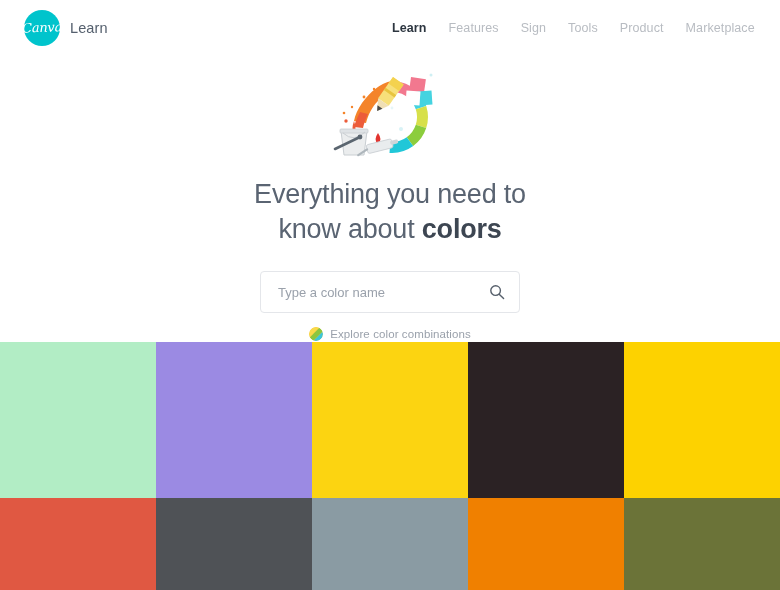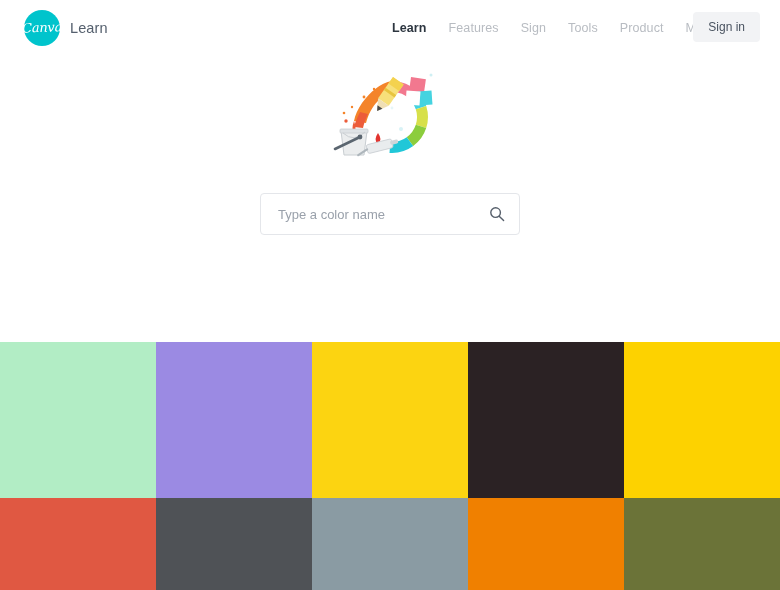--- a/index.html
+++ b/index.html
@@ -237,21 +237,20 @@
 
     <nav class="nav">
       <span class="nav-item active">Learn</span>
       <span class="nav-item">Features</span>
       <span class="nav-item">Sign</span>
       <span class="nav-item">Tools</span>
       <span class="nav-item">Product</span>
       <span class="nav-item">Marketplace</span>
     </nav>
 
-    <button class="signin-btn">Sign in</button>
   </div>
 
   <div class="hero">
 
     <div class="hero-illustration">
       <svg viewBox="0 0 120 102" width="120" height="102" xmlns="http://www.w3.org/2000/svg">
 
         <g transform="translate(62,54)">
 
           <path d="M 0 -36 A 36 36 0 0 1 25.5 -25.5 L 17.8 -17.8 A 25 25 0 0 0 0 -25 Z" fill="#f2788f"></path>
@@ -303,31 +302,57 @@
           <rect x="24" y="2" width="8" height="4" rx="1.5" fill="#cfd5d9"></rect>
           <line x1="0" y1="4.5" x2="-10" y2="8" stroke="#aeb6bc" stroke-width="2.2" stroke-linecap="round"></line>
         </g>
 
         <circle cx="101" cy="12" r="1.5" fill="#cfeff3"></circle>
         <circle cx="71" cy="66" r="2" fill="#d8f2f6"></circle>
         <circle cx="62" cy="45" r="1.4" fill="#e6f6f8"></circle>
       </svg>
     </div>
 
+    <h1 class="headline">
+      <span>Everything you need to</span>
+      <span class="headline-line2">
+        <span>know about </span><strong>colors</strong>
+      </span>
+    </h1>
 
     <div class="search-wrap">
       <input class="search-input" type="text" placeholder="Type a color name" style="">
       <span class="search-icon">
         <svg viewBox="0 0 16 16" width="16" height="16" xmlns="http://www.w3.org/2000/svg">
           <circle cx="6.6" cy="6.6" r="4.8" fill="none" stroke="#565f6b" stroke-width="1.4"></circle>
           <line x1="10.2" y1="10.2" x2="14.6" y2="14.6" stroke="#565f6b" stroke-width="1.4" stroke-linecap="round"></line>
         </svg>
       </span>
     </div>
 
+    <div class="explore-row">
+      <span class="explore-icon">
+        <svg viewBox="0 0 14 14" width="14" height="14" xmlns="http://www.w3.org/2000/svg">
+          <defs>
+            <clipPath id="circClip">
+                <circle cx="7" cy="7" r="7"></circle>
+              </clipPath>
+          </defs>
+          <g clip-path="url(#circClip)">
+            <rect x="-6" y="-6" width="26" height="26" fill="#f7c948" transform="rotate(-45 7 7)"></rect>
+            <rect x="-6" y="-6" width="26" height="6" fill="#ef7b45" transform="rotate(-45 7 7)"></rect>
+            <rect x="-6" y="0" width="26" height="5" fill="#f9d94a" transform="rotate(-45 7 7)"></rect>
+            <rect x="-6" y="5" width="26" height="5" fill="#8cc63f" transform="rotate(-45 7 7)"></rect>
+            <rect x="-6" y="10" width="26" height="6" fill="#3cc6d9" transform="rotate(-45 7 7)"></rect>
+            <rect x="-6" y="16" width="26" height="6" fill="#6f8fe0" transform="rotate(-45 7 7)"></rect>
+          </g>
+        </svg>
+      </span>
+      <span class="explore-label">Explore color combinations</span>
+    </div>
   </div>
 
   <div class="swatch-grid">
     <div class="swatch" style="background:#b2edc5;"></div>
     <div class="swatch" style="background:#9b8ae3;"></div>
     <div class="swatch" style="background:#fcd411;"></div>
     <div class="swatch" style="background:#2b2224;"></div>
     <div class="swatch" style="background:#fdd200;"></div>
     <div class="swatch" style="background:#e05842;"></div>
     <div class="swatch" style="background:#4f5256;"></div>

